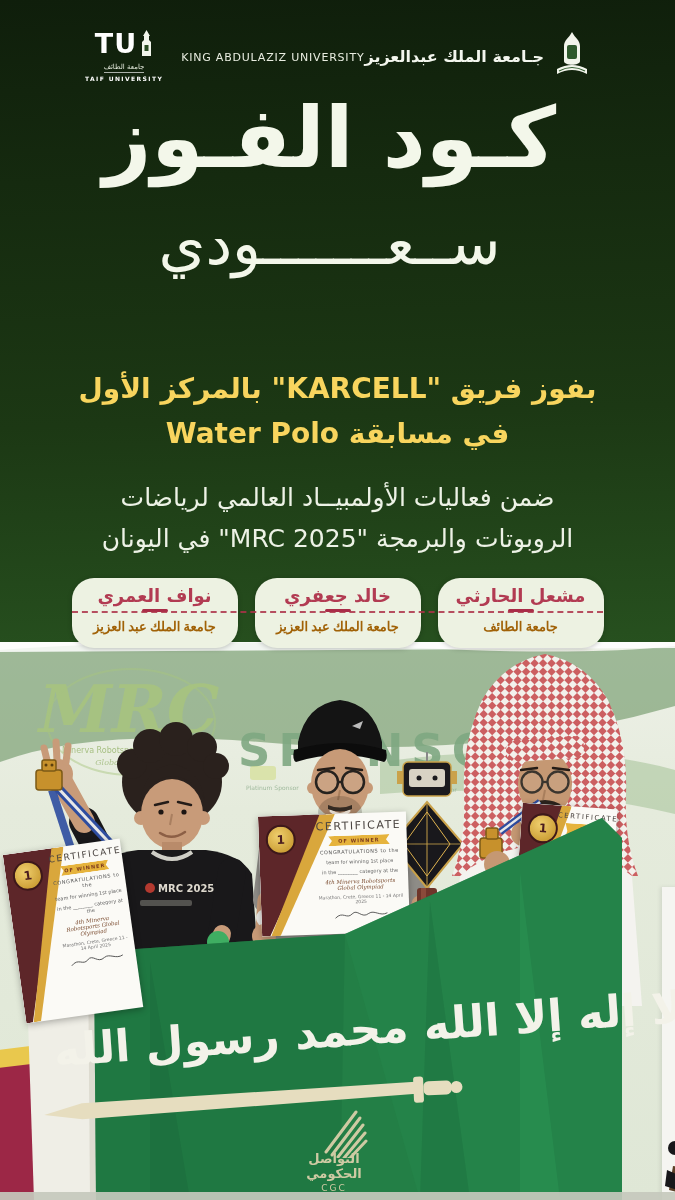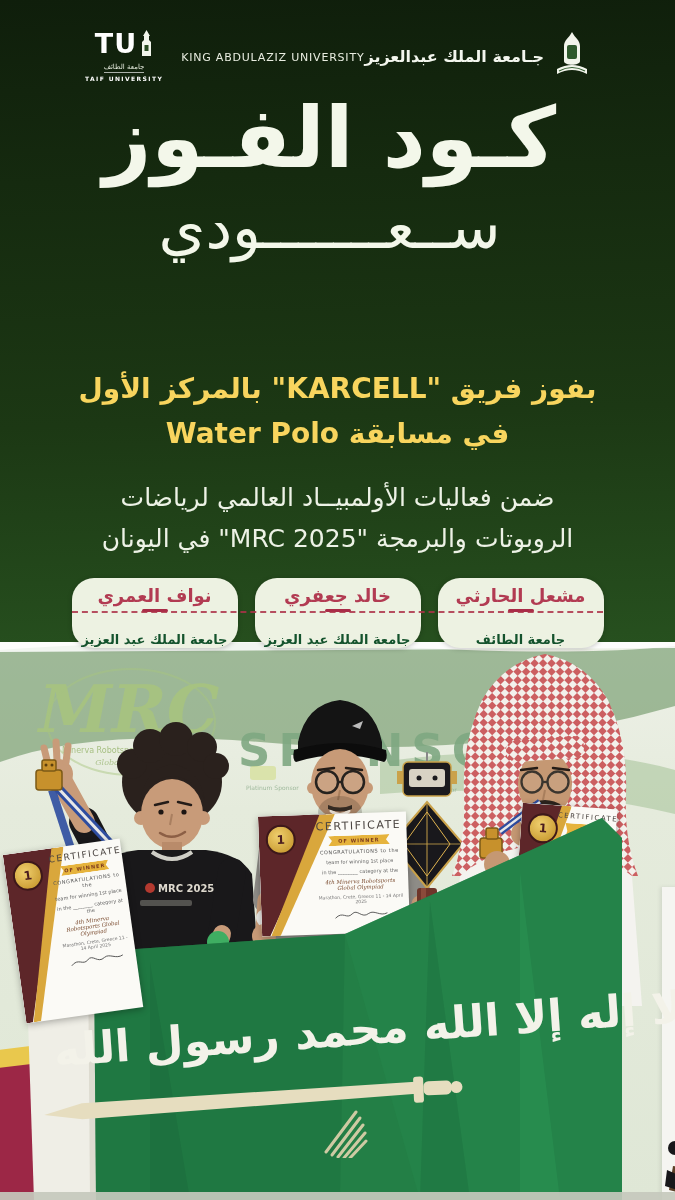--- a/index.html
+++ b/index.html
@@ -13,32 +13,32 @@
   .tu-acronym{font-size:27px;font-weight:800;letter-spacing:1px;line-height:1;}
   .tu-ar{font-size:7px;color:#e3e9db;margin-top:3px;border-bottom:1px solid rgba(255,255,255,.65);padding-bottom:1px;}
   .tu-en{font-size:6px;letter-spacing:1.4px;margin-top:2px;color:#fff;font-weight:700;}
   .kau-logo{display:flex;align-items:center;gap:10px;}
   .kau-text{display:flex;align-items:center;direction:rtl;}
   .kau-ar{font-size:16px;font-weight:700;color:#f3f6ee;}
   .kau-en{font-size:11px;letter-spacing:.8px;color:#e9ede1;margin-top:2px;direction:ltr;}
   
   .title{position:absolute;top:84px;left:0;right:16px;text-align:center;color:#f3f7ea;direction:rtl;z-index:4;}
   .title-l1{font-size:84px;font-weight:800;line-height:1.3;}
-  .title-l2{font-size:60px;font-weight:400;line-height:1.15;margin-top:0;}
+  .title-l2{font-size:60px;font-weight:400;line-height:1.15;margin-top:16px;}
   .subtitle{position:absolute;top:366px;left:24px;right:24px;text-align:center;color:#f8d55e;
     font-weight:700;font-size:28px;line-height:1.62;direction:rtl;z-index:4;}
   .description{position:absolute;top:478px;left:24px;right:24px;text-align:center;color:#edf2e6;
     font-size:25px;line-height:1.62;direction:rtl;z-index:4;}
   
   .winners-row{position:absolute;top:578px;left:0;right:0;display:flex;justify-content:center;gap:17px;direction:rtl;z-index:6;}
   .winner-card{position:relative;width:166px;height:70px;background:#edf2e2;border-radius:22px;text-align:center;
     box-shadow:0 1px 5px rgba(0,0,0,.22);z-index:1;}
   .winner-name{font-size:18px;font-weight:700;color:#b23b52;margin-top:7px;}
   .winner-underline{width:26px;height:3px;background:#a92c47;border-radius:2px;margin:3px auto 4px;}
-  .winner-university{font-size:13px;font-weight:700;color:#14532d;margin-top:20px;}
+  .winner-university{font-size:13px;font-weight:700;color:#a16207;margin-top:7px;font-family:Liberation Serif, serif;}
   .dash-line{position:absolute;top:33px;left:72px;right:72px;border-top:2.5px dashed rgba(171,49,72,.85);z-index:3;}
   
   .photo{position:absolute;top:642px;left:0;width:675px;height:558px;overflow:hidden;
     background:linear-gradient(180deg,#eef1e8 0%,#e5ebdc 30%,#dfe7d6 100%);padding-left:44px;}
   .photo *{position:absolute;}
   .wall-swoosh{left:0;top:0;width:675px;height:558px;}
   .mrc-watermark{left:4px;top:34px;width:250px;text-align:center;color:#a8c47e;opacity:.85;}
   .mrc-big{font-family:"DejaVu Serif",serif;font-style:italic;font-weight:700;font-size:66px;line-height:1;position:static;}
   .mrc-ring{left:42px;top:-8px;width:166px;height:104px;border:2px solid rgba(168,196,126,.55);border-radius:50%;}
   .mrc-t1{position:static;display:block;font-size:8px;color:#9cb873;margin-top:4px;}
@@ -375,20 +375,25 @@
     <div class="cgc">
       <svg class="cgc-fan" viewBox="0 0 46 50">
         <g stroke="#d8cfa9" stroke-width="3" stroke-linecap="round">
           <line x1="4" y1="44" x2="34" y2="4"></line>
           <line x1="10" y1="47" x2="38" y2="10"></line>
           <line x1="16" y1="49" x2="41" y2="17"></line>
           <line x1="22" y1="50" x2="43" y2="25"></line>
           <line x1="28" y1="50" x2="44" y2="33"></line>
         </g>
       </svg>
+      <div class="cgc-text">
+        <span class="cgc-a1">التواصل</span>
+        <span class="cgc-a2">الحكومي</span>
+        <span class="cgc-acr">CGC</span>
+      </div>
     </div>
 
     <div class="certificate cert-left">
       <div class="cert-band"></div>
       <div class="cert-band-gold"></div>
       <div class="cert-medal">
           <span>1</span>
         </div>
       <div class="cert-content">
         <span class="cert-title" style="font-size:9px;">CERTIFICATE</span>

